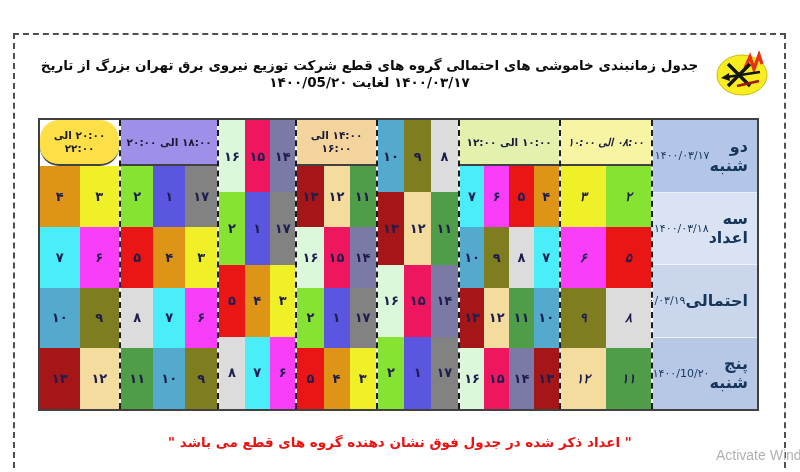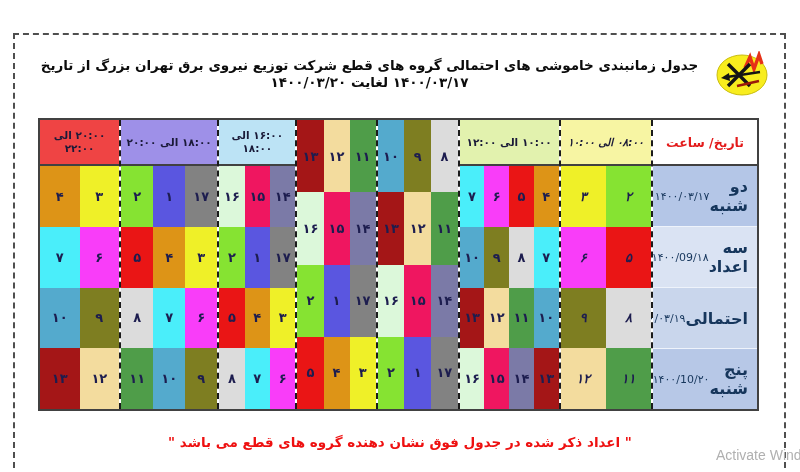--- a/index.html
+++ b/index.html
@@ -107,34 +107,33 @@
 
 <div class="title-row">
   <svg class="logo" viewBox="0 0 54 46" aria-hidden="true">
     <ellipse cx="27" cy="24" rx="25" ry="20" fill="#f8ed1e" stroke="#c9bd0f" stroke-width="1"></ellipse>
     <polyline points="30,17 35,6 39,18 44,4 47,13" fill="none" stroke="#e63117" stroke-width="3.4"></polyline>
     <path d="M13,13 L35,35 M35,13 L13,35" stroke="#141414" stroke-width="3.4" fill="none"></path>
     <path d="M45,21 L12,26" stroke="#141414" stroke-width="2.4" fill="none"></path>
     <path d="M14,22 L6,27 L15,30 Z" fill="#141414"></path>
     <path d="M44,30 L22,35" stroke="#9b1a0a" stroke-width="2.6" fill="none"></path>
   </svg>
-  <div class="title">جدول زمانبندی خاموشی های احتمالی گروه های قطع شرکت توزیع نیروی برق تهران بزرگ از تاریخ ۱۴۰۰/۰۳/۱۷ لغایت ۱۴۰۰/۰۳/۲۰</div>
+  <div class="title">جدول زمانبندی خاموشی های احتمالی گروه های قطع شرکت توزیع نیروی برق تهران بزرگ از تاریخ ۱۴۰۰/۰۳/۱۷ لغایت ۱۴۰۰/05/۲۰</div>
 </div>
 
 <div class="table">
     <div class="col" style="width: 104px;">
-      <div class="col-header corner" style="color: rgb(227, 27, 27);">تاریخ/ ساعت</div>
       <div class="col-body">
         <div class="body-row date-cell" style="background: rgb(180, 198, 231);">
           <span class="day">دو شنبه</span>
           <span class="date">۱۴۰۰/۰۳/۱۷</span>
         </div>
         <div class="body-row date-cell" style="background: rgb(218, 227, 243);">
           <span class="day">سه اعداد</span>
-          <span class="date">۱۴۰۰/09/۱۸</span>
+          <span class="date">۱۴۰۰/۰۳/۱۸</span>
         </div>
         <div class="body-row date-cell" style="background: rgb(201, 214, 236);">
           <span class="day">احتمالی</span>
           <span class="date">۱۴۰۰/۰۳/۱۹</span>
         </div>
         <div class="body-row date-cell" style="background: rgb(183, 200, 231);">
           <span class="day">پنج شنبه</span>
           <span class="date">۱۴۰۰/10/۲۰</span>
         </div>
       </div>
@@ -207,20 +206,21 @@
           <div class="gcell" style="background: rgb(220, 248, 218); color: rgb(29, 29, 79);">۱۶</div>
         </div>
         <div class="body-row">
           <div class="gcell" style="background: rgb(130, 130, 130); color: rgb(29, 29, 79);">۱۷</div>
           <div class="gcell" style="background: rgb(90, 86, 224); color: rgb(29, 29, 79);">۱</div>
           <div class="gcell" style="background: rgb(134, 227, 50); color: rgb(29, 29, 79);">۲</div>
         </div>
       </div>
     </div>
     <div class="col time-col" style="width: 85px;">
+      <div class="col-header" style="background: rgb(243, 212, 156);">۱۴:۰۰ الی ۱۶:۰۰</div>
       <div class="col-body">
         <div class="body-row">
           <div class="gcell" style="background: rgb(79, 157, 73); color: rgb(29, 29, 79);">۱۱</div>
           <div class="gcell" style="background: rgb(243, 220, 158); color: rgb(29, 29, 79);">۱۲</div>
           <div class="gcell" style="background: rgb(164, 22, 23); color: rgb(29, 29, 79);">۱۳</div>
         </div>
         <div class="body-row">
           <div class="gcell" style="background: rgb(123, 122, 167); color: rgb(29, 29, 79);">۱۴</div>
           <div class="gcell" style="background: rgb(239, 22, 96); color: rgb(29, 29, 79);">۱۵</div>
           <div class="gcell" style="background: rgb(220, 248, 218); color: rgb(29, 29, 79);">۱۶</div>
@@ -231,21 +231,20 @@
           <div class="gcell" style="background: rgb(134, 227, 50); color: rgb(29, 29, 79);">۲</div>
         </div>
         <div class="body-row">
           <div class="gcell" style="background: rgb(239, 240, 40); color: rgb(29, 29, 79);">۳</div>
           <div class="gcell" style="background: rgb(221, 148, 23); color: rgb(29, 29, 79);">۴</div>
           <div class="gcell" style="background: rgb(234, 21, 21); color: rgb(29, 29, 79);">۵</div>
         </div>
       </div>
     </div>
     <div class="col time-col" style="width: 83px;">
-      <div class="col-header" style="background: rgb(188, 227, 245);">۱۶:۰۰ الی ۱۸:۰۰</div>
       <div class="col-body">
         <div class="body-row">
           <div class="gcell" style="background: rgb(123, 122, 167); color: rgb(29, 29, 79);">۱۴</div>
           <div class="gcell" style="background: rgb(239, 22, 96); color: rgb(29, 29, 79);">۱۵</div>
           <div class="gcell" style="background: rgb(220, 248, 218); color: rgb(29, 29, 79);">۱۶</div>
         </div>
         <div class="body-row">
           <div class="gcell" style="background: rgb(130, 130, 130); color: rgb(29, 29, 79);">۱۷</div>
           <div class="gcell" style="background: rgb(90, 86, 224); color: rgb(29, 29, 79);">۱</div>
           <div class="gcell" style="background: rgb(134, 227, 50); color: rgb(29, 29, 79);">۲</div>
@@ -281,21 +280,21 @@
           <div class="gcell" style="background: rgb(220, 220, 220); color: rgb(29, 29, 79);">۸</div>
         </div>
         <div class="body-row">
           <div class="gcell" style="background: rgb(126, 126, 33); color: rgb(29, 29, 79);">۹</div>
           <div class="gcell" style="background: rgb(84, 170, 205); color: rgb(29, 29, 79);">۱۰</div>
           <div class="gcell" style="background: rgb(79, 157, 73); color: rgb(29, 29, 79);">۱۱</div>
         </div>
       </div>
     </div>
     <div class="col time-col" style="width: 86px;">
-      <div class="col-header" style="background: #ef4444;">۲۰:۰۰ الی ۲۲:۰۰</div>
+      <div class="col-header" style="background: #fde047; border-radius: 19px;">۲۰:۰۰ الی ۲۲:۰۰</div>
       <div class="col-body">
         <div class="body-row">
           <div class="gcell" style="background: rgb(239, 240, 40); color: rgb(29, 29, 79);">۳</div>
           <div class="gcell" style="background: rgb(221, 148, 23); color: rgb(29, 29, 79);">۴</div>
         </div>
         <div class="body-row">
           <div class="gcell" style="background: rgb(249, 61, 249); color: rgb(29, 29, 79);">۶</div>
           <div class="gcell" style="background: rgb(74, 238, 250); color: rgb(29, 29, 79);">۷</div>
         </div>
         <div class="body-row">

